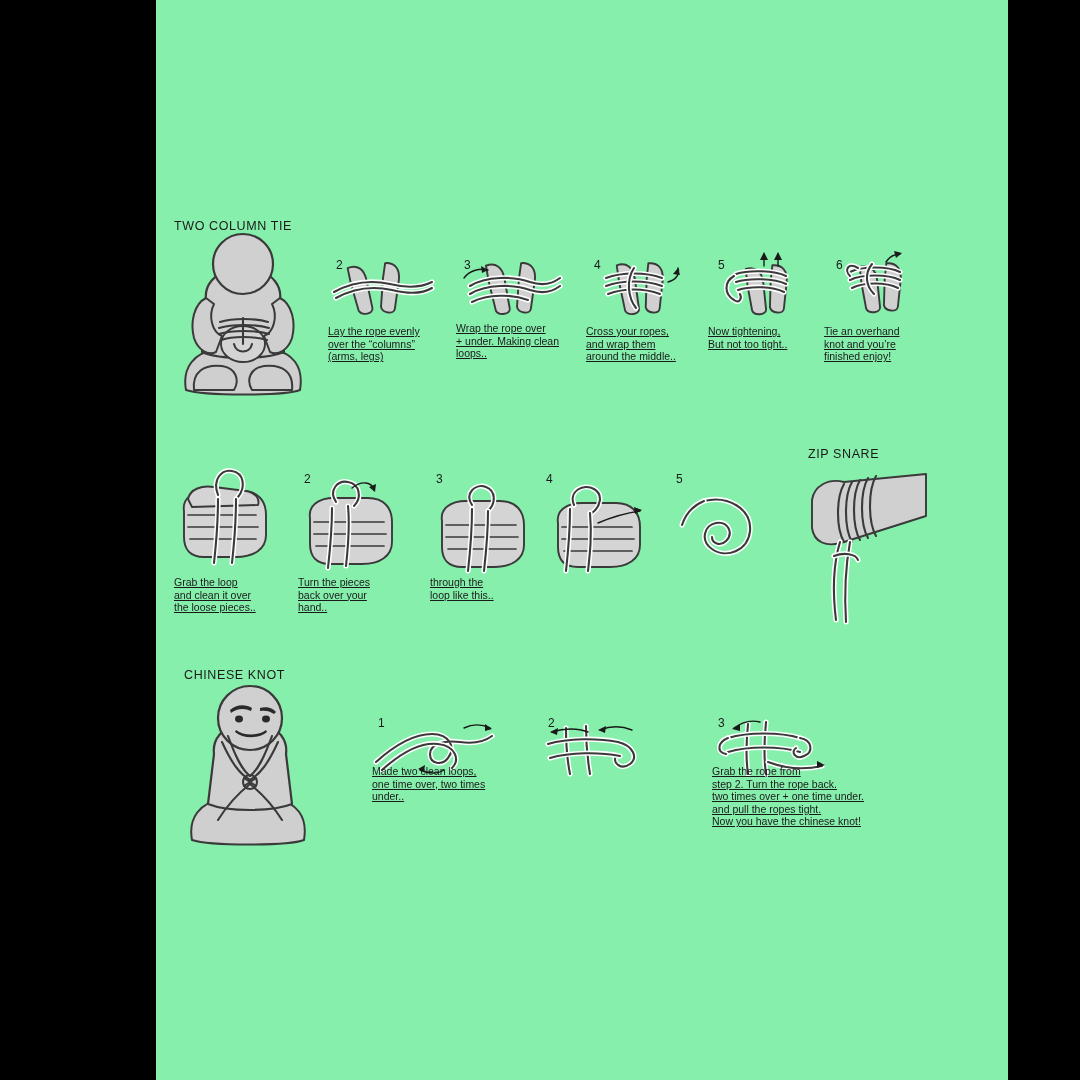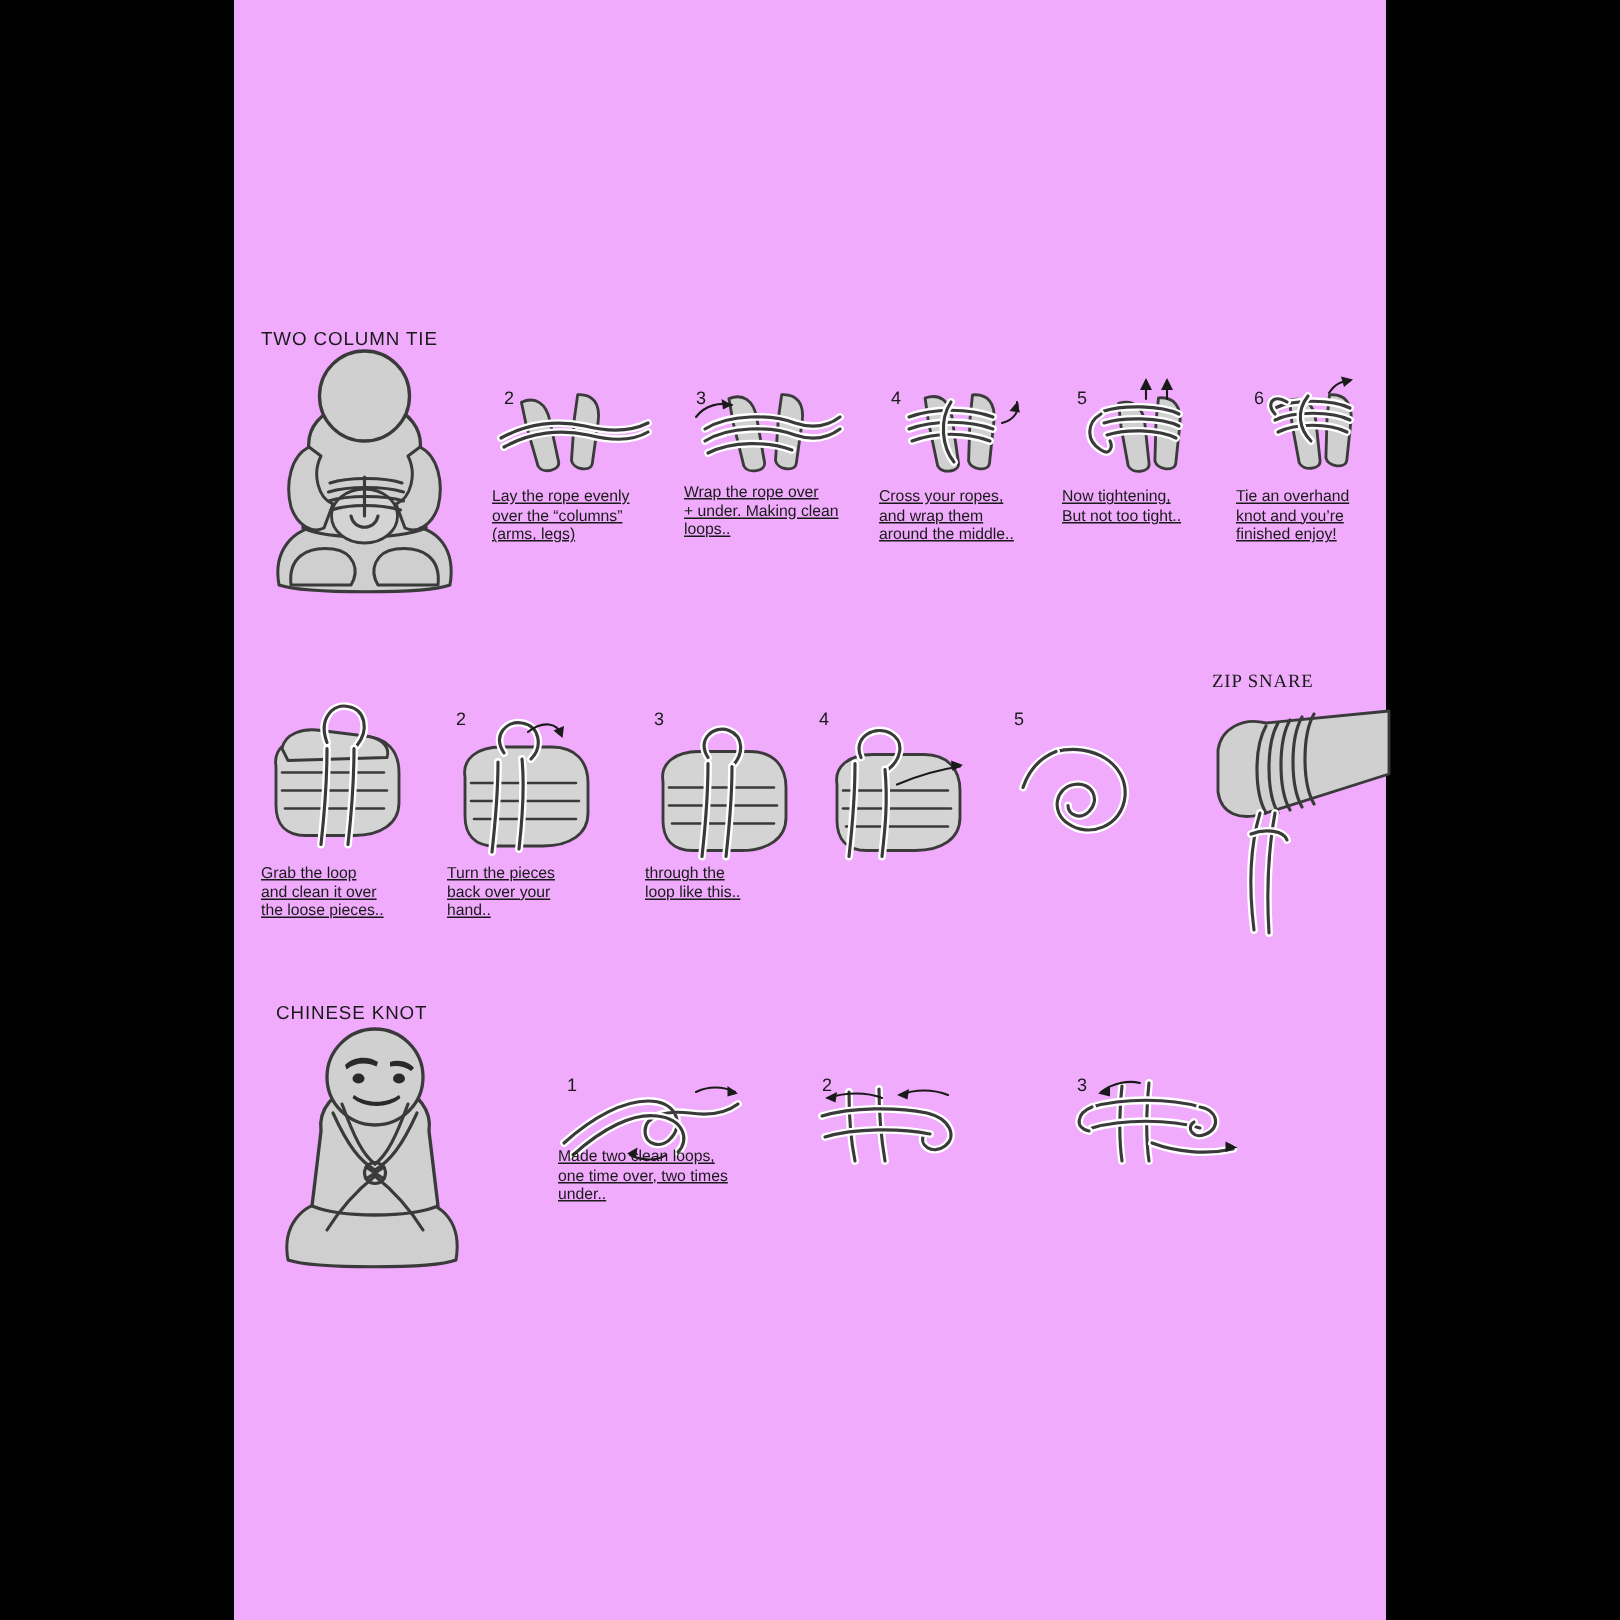--- a/index.html
+++ b/index.html
@@ -10,23 +10,23 @@
   body {
     width: 1080px;
     height: 1080px;
     overflow: hidden;
     font-family: "Liberation Sans", sans-serif;
   }
   #page {
     position: absolute;
     left: 156px;
     top: 0;
-    width: 768px;
+    width: 852px;
     height: 1080px;
-    background: #f0abfc;
+    background: #86efac;
   }
   .section-title {
     position: absolute;
     font-size: 12.5px;
     letter-spacing: 0.6px;
     color: #1a1a1a;
     font-family: "Liberation Sans", sans-serif;
     white-space: nowrap;
   }
   .step-num {
@@ -326,21 +326,21 @@
   <div class="step-num" style="left:520px; top:472px;">5</div>
   <div class="art" style="left:516px; top:495px;">
     <svg width="100" height="80" viewBox="0 0 100 80">
       <path class="rope-halo" d="M32 6 C56 0 80 14 78 36 C76 56 54 64 40 54 C28 46 32 30 44 28 C56 26 62 38 54 46 C48 52 40 48 40 42"></path>
       <path class="rope" d="M32 6 C56 0 80 14 78 36 C76 56 54 64 40 54 C28 46 32 30 44 28 C56 26 62 38 54 46 C48 52 40 48 40 42"></path>
       <path class="rope-halo" d="M32 6 C22 10 14 18 10 30"></path>
       <path class="rope" d="M32 6 C22 10 14 18 10 30"></path>
     </svg>
   </div>
 
-  <div class="section-title" style="left:652px; top:447px;font-family:Liberation Serif, serif;">ZIP SNARE</div>
+  <div class="section-title" style="left:652px; top:447px;">ZIP SNARE</div>
   <div class="art" style="left:632px; top:470px;">
     <svg width="140" height="170" viewBox="0 0 140 170">
 
       <path class="col-fill" d="M138 4 L138 46 L56 72 C38 78 26 72 24 58 L24 30 C26 16 40 8 56 12 Z"></path>
 
       <g>
         <path class="rope" d="M56 14 C48 28 48 58 56 72"></path>
         <path class="rope" d="M64 12 C56 26 56 58 64 72"></path>
         <path class="rope" d="M72 10 C64 24 64 56 72 70"></path>
         <path class="rope" d="M80 8 C72 22 72 54 80 68"></path>
@@ -435,14 +435,19 @@
       <path class="rope" d="M88 20 C100 22 102 34 92 38 C84 42 78 34 84 30"></path>
       <path class="rope-halo" d="M16 20 C6 24 4 34 14 36"></path>
       <path class="rope" d="M16 20 C6 24 4 34 14 36"></path>
       <path class="rope-halo" d="M56 44 C72 50 92 52 110 48"></path>
       <path class="rope" d="M56 44 C72 50 92 52 110 48"></path>
       <path class="arrow-head" d="M113 47 l-8 -4 l0 7 z"></path>
       <path class="arrow" d="M22 10 C30 4 40 2 48 4"></path>
       <path class="arrow-head" d="M20 11 l8 -5 l0 7 z"></path>
     </svg>
   </div>
+  <div class="caption" style="left:556px; top:765px; width:200px;">Grab the rope from
+step 2. Turn the rope back.
+two times over + one time under.
+and pull the ropes tight.
+Now you have the chinese knot!</div>
 
 </div>
 
 </body></html>

